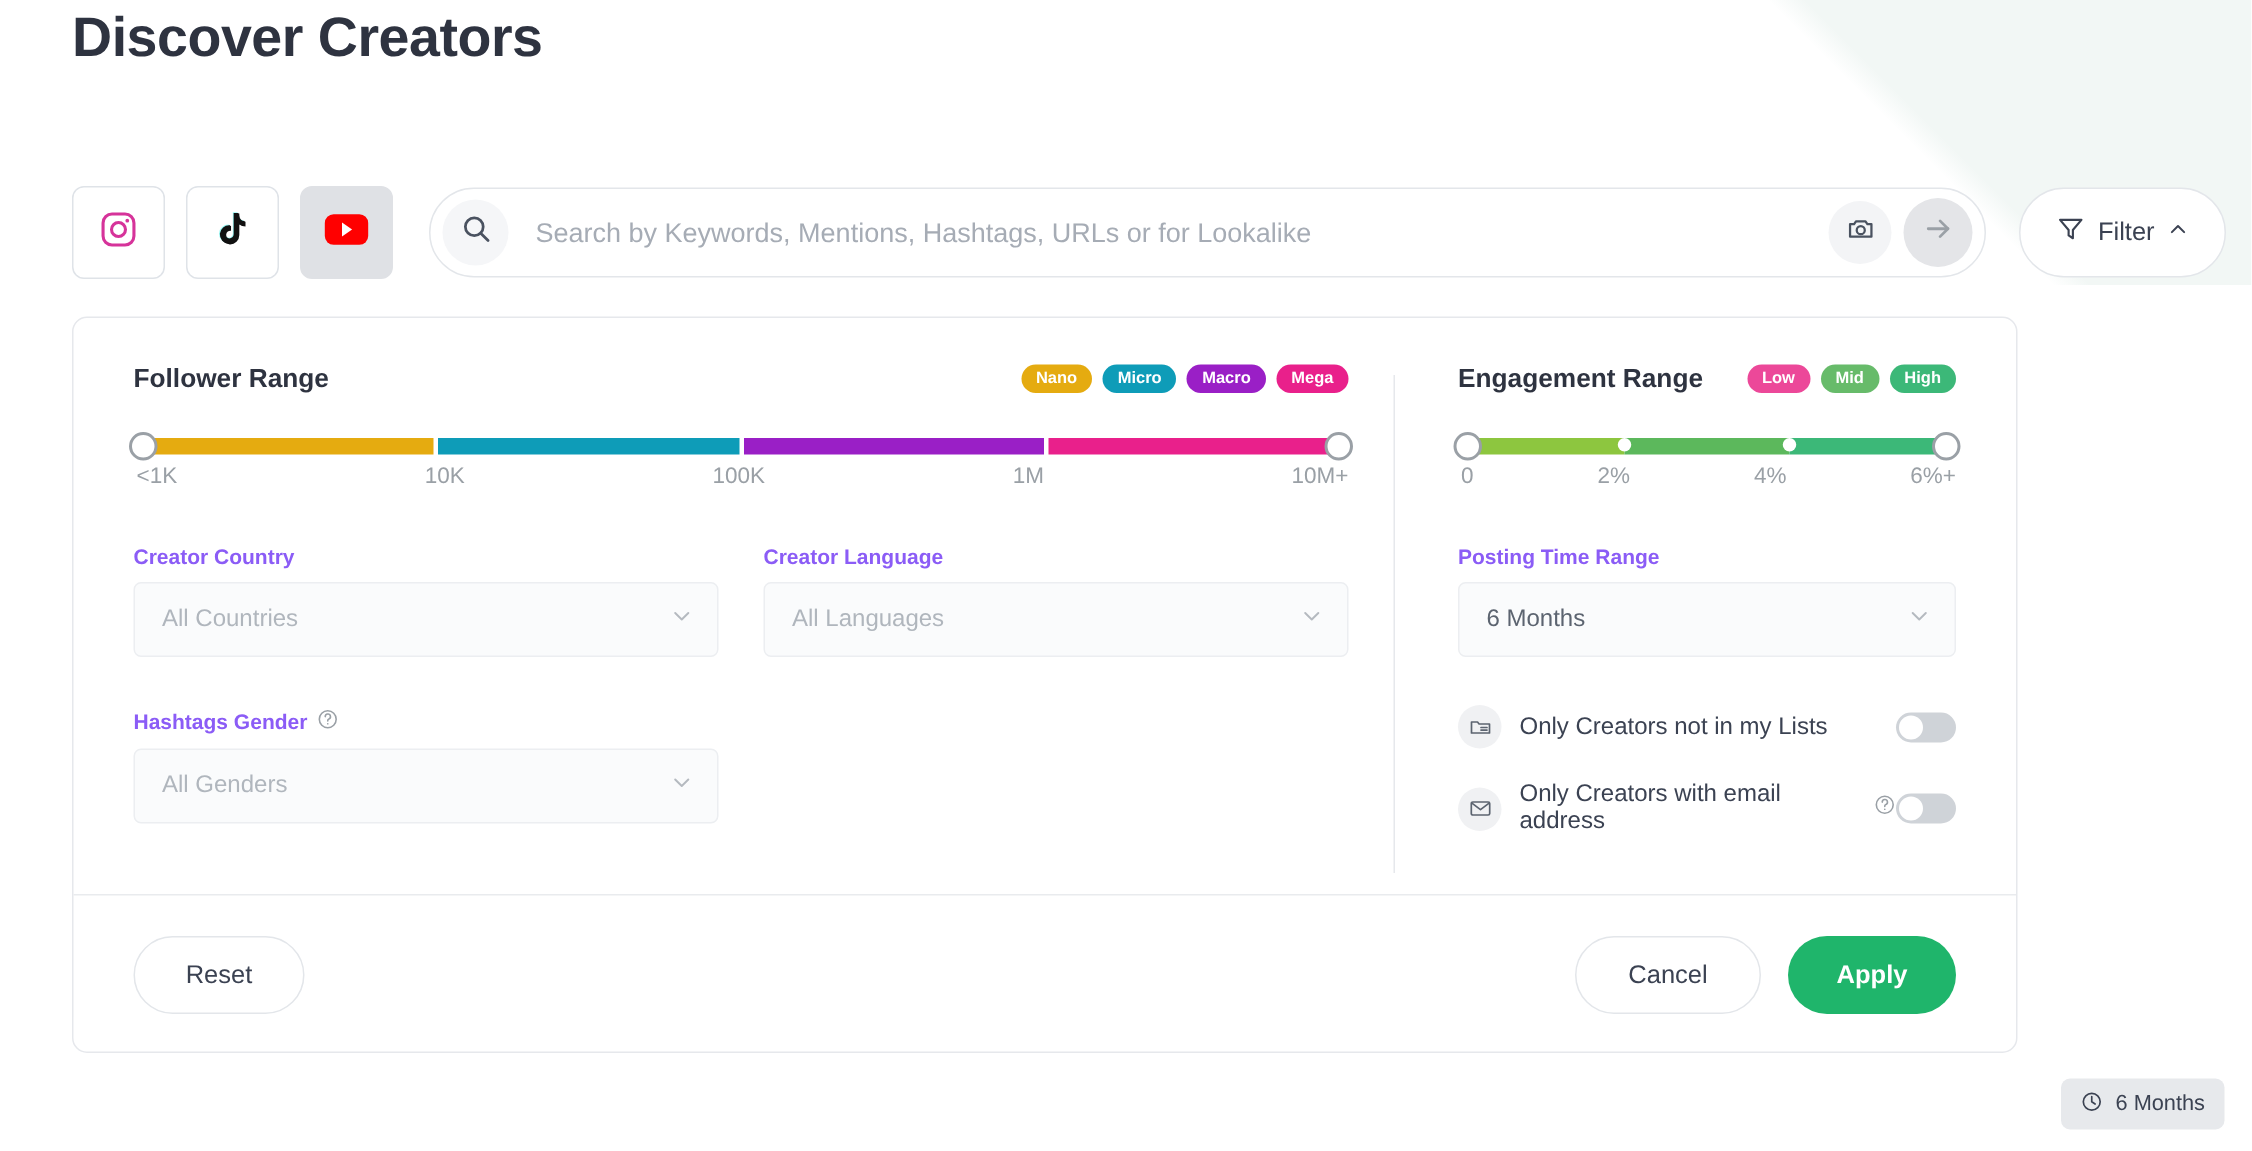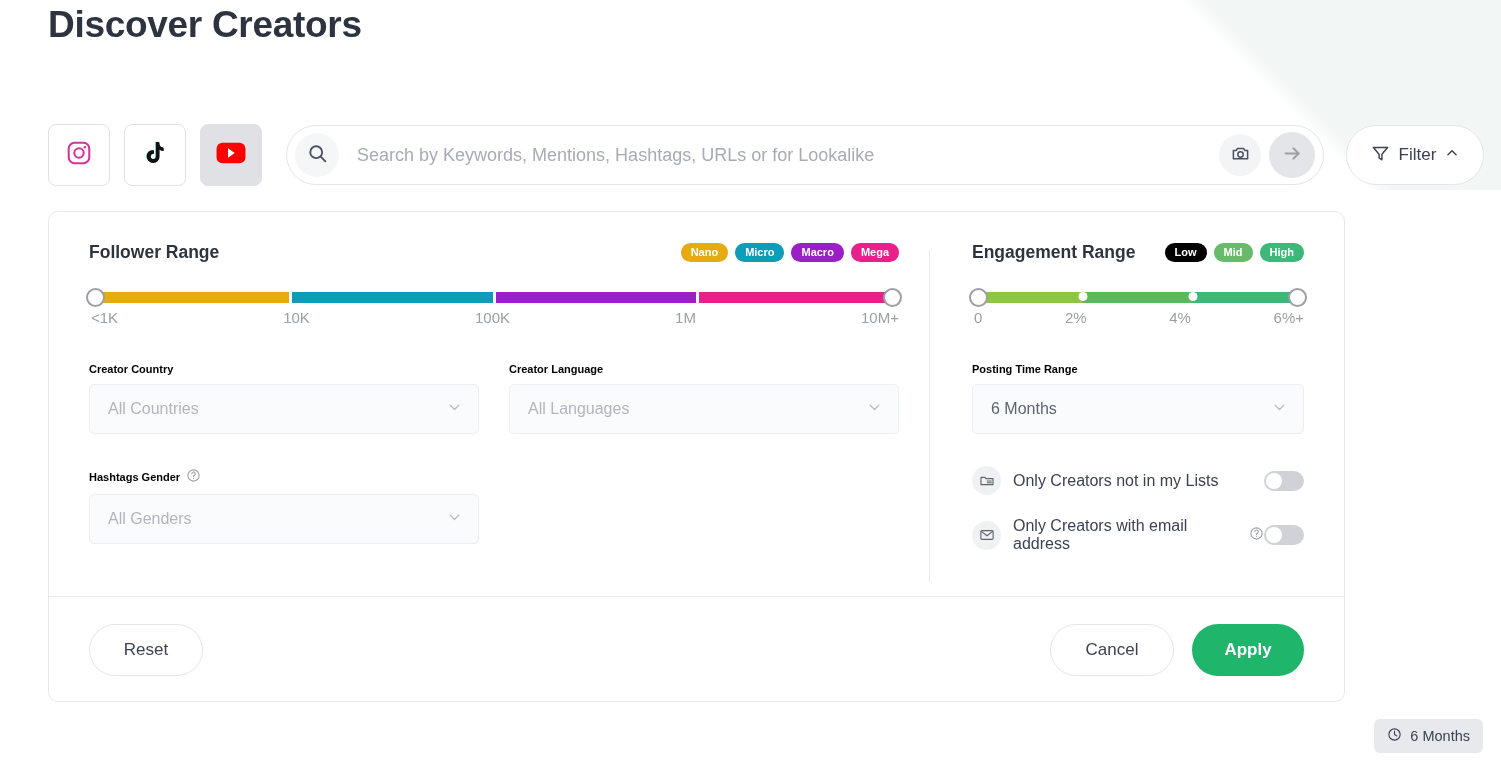--- a/index.html
+++ b/index.html
@@ -233,23 +233,23 @@
   .ticks span:first-child { margin-left: 2px; }
 
   
   .field-grid {
     display: flex;
     gap: 30px;
     margin-top: 34px;
   }
   .field { width: 390px; }
   .field-label {
-    font-size: 11px;
+    font-size: 14px;
     font-weight: bold;
-    color: #000000;
+    color: #8b5cf6;
     margin-bottom: 9px;
     display: flex;
     align-items: center;
     gap: 6px;
   }
   .select {
     position: relative;
     height: 50px;
     border: 1px solid #eceef1;
     border-radius: 5px;
@@ -534,21 +534,21 @@
         </div>
       </div>
 
       <div class="col-divider"></div>
 
       <div class="col-right">
 
         <div class="section-head">
           <div class="section-title">Engagement Range</div>
           <div class="badge-row">
-            <span class="badge" style="background:#000000">Low</span>
+            <span class="badge" style="background:#ec4899">Low</span>
             <span class="badge" style="background:#67bb6a">Mid</span>
             <span class="badge" style="background:#3cb878">High</span>
           </div>
         </div>
 
         <div class="slider">
           <div class="track" style="gap:0">
             <div class="seg" style="background:#8dc63f; border-radius:3px 0 0 3px;"></div>
             <div class="seg" style="background:#5cb85c;"></div>
             <div class="seg" style="background:#3cb878; border-radius:0 3px 3px 0;"></div>

